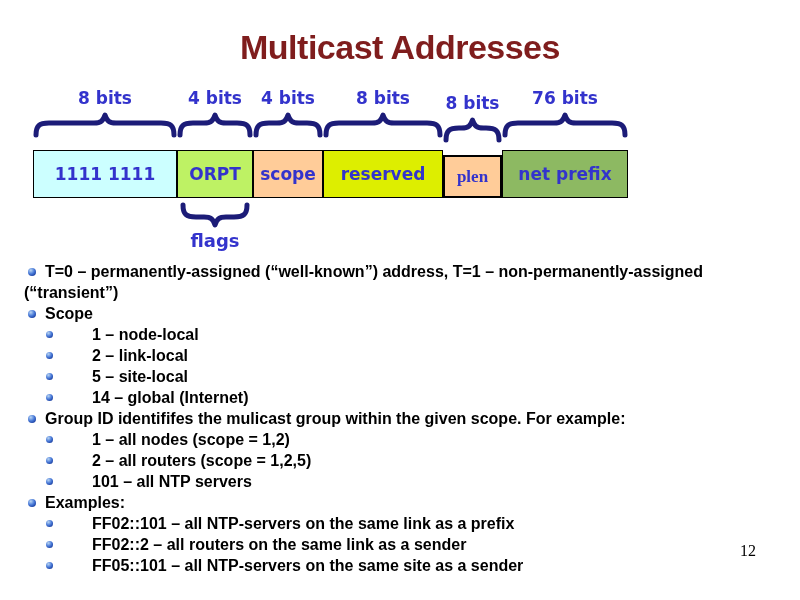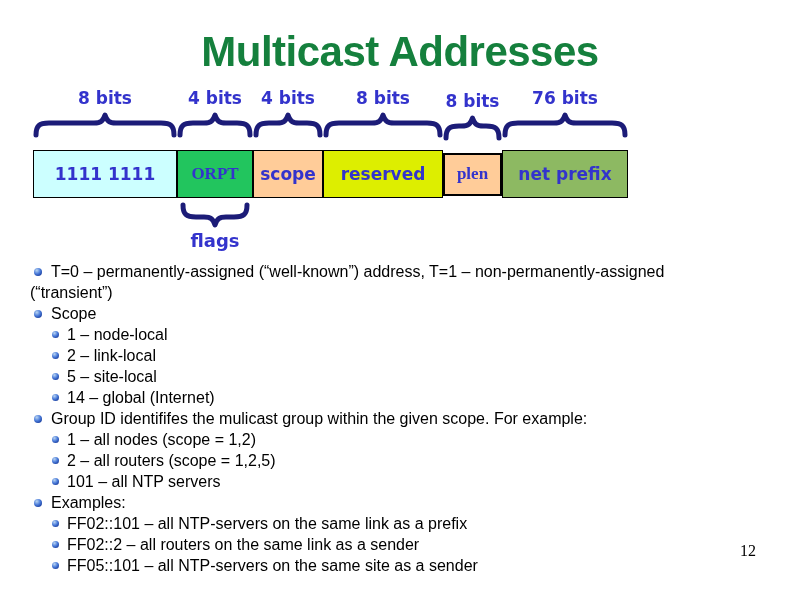--- a/index.html
+++ b/index.html
@@ -1,43 +1,43 @@
 <!DOCTYPE html>
 <html><head>
 <meta charset="utf-8">
 <style>
   html,body{margin:0;padding:0;background:#fff;}
   .slide{position:relative;width:800px;height:600px;background:#ffffff;overflow:hidden;
          font-family:"Liberation Sans",sans-serif;}
   .title{position:absolute;left:0;top:28px;width:100%;text-align:center;margin:0;
-         font-family:"Liberation Sans",sans-serif;font-weight:bold;font-size:42px;
-         letter-spacing:-0.5px;color:#15803d;}
+         font-family:"Liberation Sans",sans-serif;font-weight:bold;font-size:34px;
+         letter-spacing:-0.5px;color:#7f1d1d;}
   
-  .diagram{position:absolute;left:33px;top:86px;display:flex;align-items:center;}
+  .diagram{position:absolute;left:33px;top:86px;display:flex;align-items:flex-end;}
   .field-col{display:flex;flex-direction:column;align-items:center;}
   .comic{font-family:"DejaVu Sans",sans-serif;font-weight:bold;color:#3333CC;}
   .bits-label{height:26px;line-height:24px;font-size:17px;white-space:nowrap;}
   .brace{display:block;height:26px;width:100%;}
   .field-box{box-sizing:border-box;width:100%;height:48px;margin-top:12px;
              border:1px solid #000;display:flex;align-items:center;justify-content:center;
              font-size:17px;white-space:nowrap;}
   .field-box.tall{height:43px;border-width:2px;font-family:Liberation Serif, serif;}
   .flags-group{position:absolute;left:180px;top:202px;width:70px;text-align:center;}
   .flags-brace{display:block;width:70px;height:26px;}
   .flags-label{margin-top:2px;font-size:18px;}
   
-  .bullets{position:absolute;left:30px;top:261px;width:762px;}
+  .bullets{position:absolute;left:24px;top:261px;width:762px;font-weight:bold;}
   .b-row{display:flex;align-items:center;height:21px;white-space:nowrap;
          font-size:16px;color:#000;}
   .b-row .b-text{line-height:21px;}
   .ball{display:inline-block;border-radius:50%;flex:0 0 auto;
         background:radial-gradient(circle at 35% 30%, #B9D5F2 0%, #4A7BD9 45%, #1A3FA0 80%, #122F80 100%);}
   .lvl1{padding-left:4px;}
   .lvl1 .ball{width:8px;height:8px;margin-right:9px;}
-  .lvl2{padding-left:22px;}
+  .lvl2{padding-left:22px;gap:31px;}
   .lvl2 .ball{width:7px;height:7px;margin-right:8px;}
   .lvl0{padding-left:0;}
   .page-number{position:absolute;left:740px;top:542px;font-family:"Liberation Serif",serif;
                font-size:16px;color:#000;}
 </style>
 </head>
 <body>
 
 <div class="slide">
 
@@ -49,21 +49,21 @@
         <svg class="brace" viewBox="0 0 144 26">
           <path d="M 3 23 C 3 14 6 11 16 11 L 61 11 C 68 11 70 9 72 3 C 74 9 76 11 83 11 L 128 11 C 138 11 141 14 141 23" fill="none" stroke="#1C1C78" stroke-width="5" stroke-linecap="round" stroke-linejoin="round"></path>
         </svg>
         <div class="field-box comic" style="background: rgb(204, 255, 255);">1111 1111</div>
       </div>
       <div class="field-col" style="width: 76px;">
         <div class="bits-label comic">4 bits</div>
         <svg class="brace" viewBox="0 0 76 26">
           <path d="M 3 23 C 3 14 6 11 16 11 L 27 11 C 34 11 36 9 38 3 C 40 9 42 11 49 11 L 60 11 C 70 11 73 14 73 23" fill="none" stroke="#1C1C78" stroke-width="5" stroke-linecap="round" stroke-linejoin="round"></path>
         </svg>
-        <div class="field-box comic" style="background: #22c55e; font-family: Liberation Serif, serif;">ORPT</div>
+        <div class="field-box comic" style="background: #bef264;">ORPT</div>
       </div>
       <div class="field-col" style="width: 70px;">
         <div class="bits-label comic">4 bits</div>
         <svg class="brace" viewBox="0 0 70 26">
           <path d="M 3 23 C 3 14 6 11 16 11 L 24 11 C 31 11 33 9 35 3 C 37 9 39 11 46 11 L 54 11 C 64 11 67 14 67 23" fill="none" stroke="#1C1C78" stroke-width="5" stroke-linecap="round" stroke-linejoin="round"></path>
         </svg>
         <div class="field-box comic" style="background: rgb(255, 204, 153);">scope</div>
       </div>
       <div class="field-col" style="width: 120px;">
         <div class="bits-label comic">8 bits</div>

